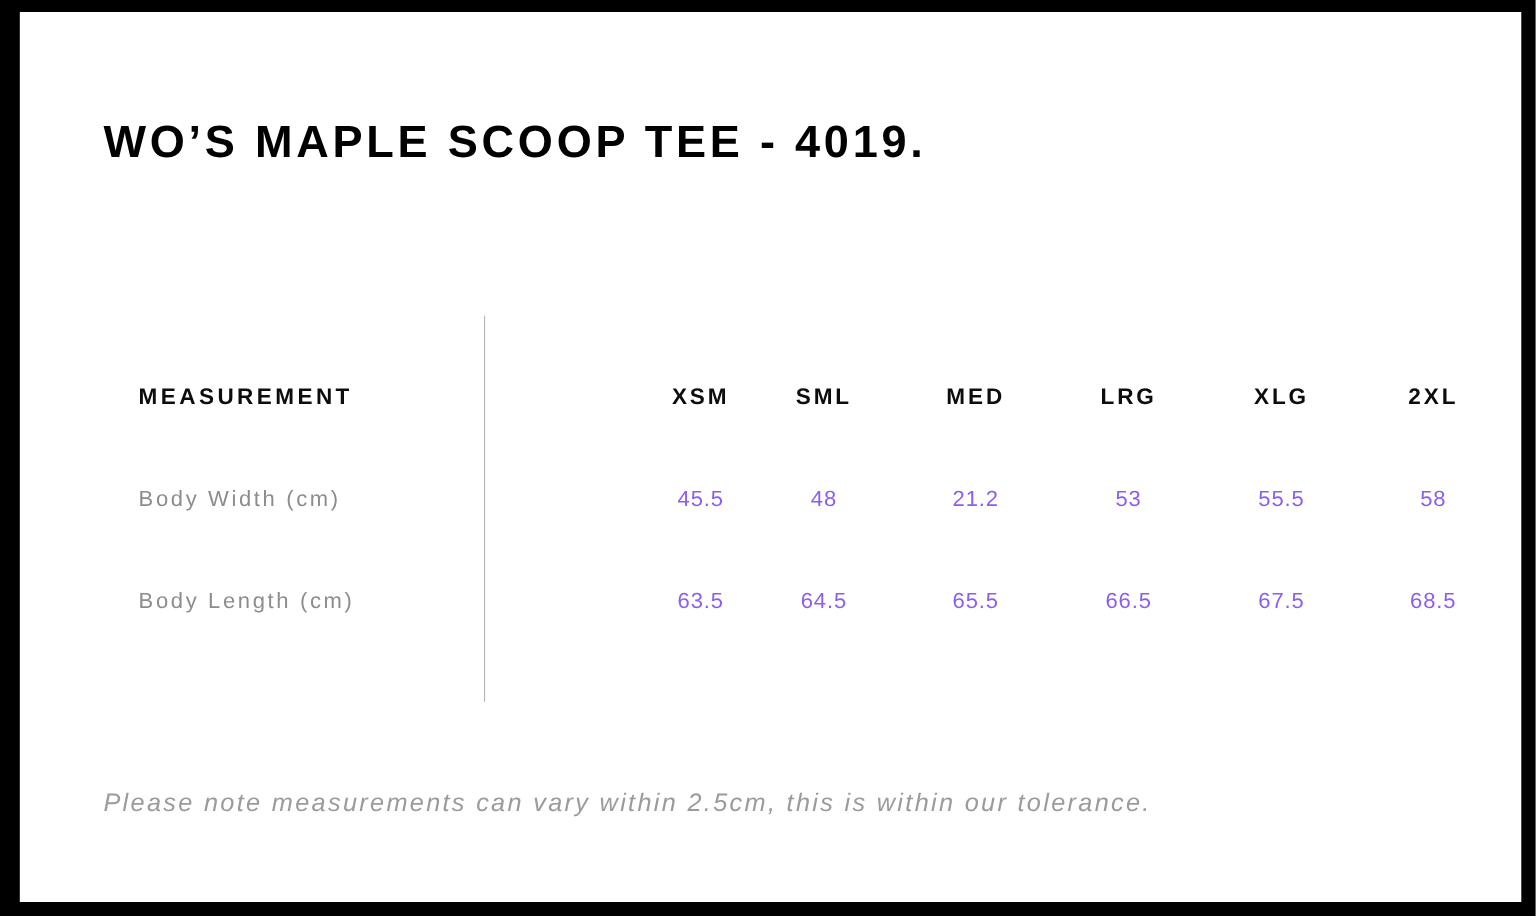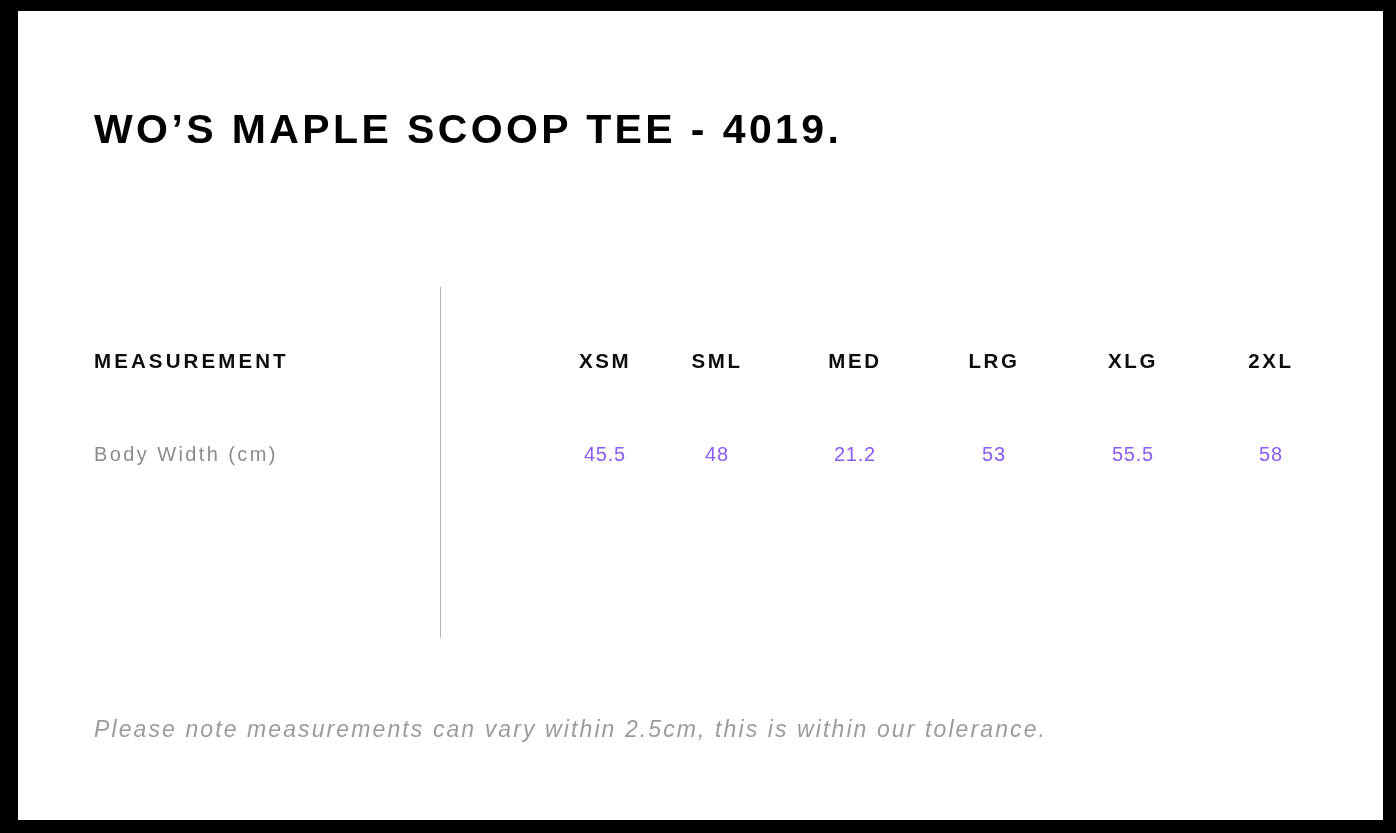--- a/index.html
+++ b/index.html
@@ -59,20 +59,21 @@
   #size-table {
     position: absolute;
     left: 0;
     top: 340px;
     width: 1358px;
   }
 
   .table-row {
     position: relative;
     height: 93px;
+    margin-left: 32px;
   }
 
   .row-label {
     position: absolute;
     left: 76px;
     top: 0;
     white-space: nowrap;
     line-height: 1;
   }
 
@@ -160,19 +161,28 @@
       <div class="table-row">
         <div class="row-label measure-label">Body Width (cm)</div>
         <div class="cell value-cell col-0">45.5</div>
         <div class="cell value-cell col-1">48</div>
         <div class="cell value-cell col-2">21.2</div>
         <div class="cell value-cell col-3">53</div>
         <div class="cell value-cell col-4">55.5</div>
         <div class="cell value-cell col-5">58</div>
       </div>
 
+      <div class="table-row">
+        <div class="row-label measure-label">Body Length (cm)</div>
+        <div class="cell value-cell col-0">63.5</div>
+        <div class="cell value-cell col-1">64.5</div>
+        <div class="cell value-cell col-2">65.5</div>
+        <div class="cell value-cell col-3">66.5</div>
+        <div class="cell value-cell col-4">67.5</div>
+        <div class="cell value-cell col-5">68.5</div>
+      </div>
 
     </div>
 
     <div id="footnote">Please note measurements can vary within 2.5cm, this is within our tolerance.</div>
 
   </div>
 </div>
 
 </body></html>

